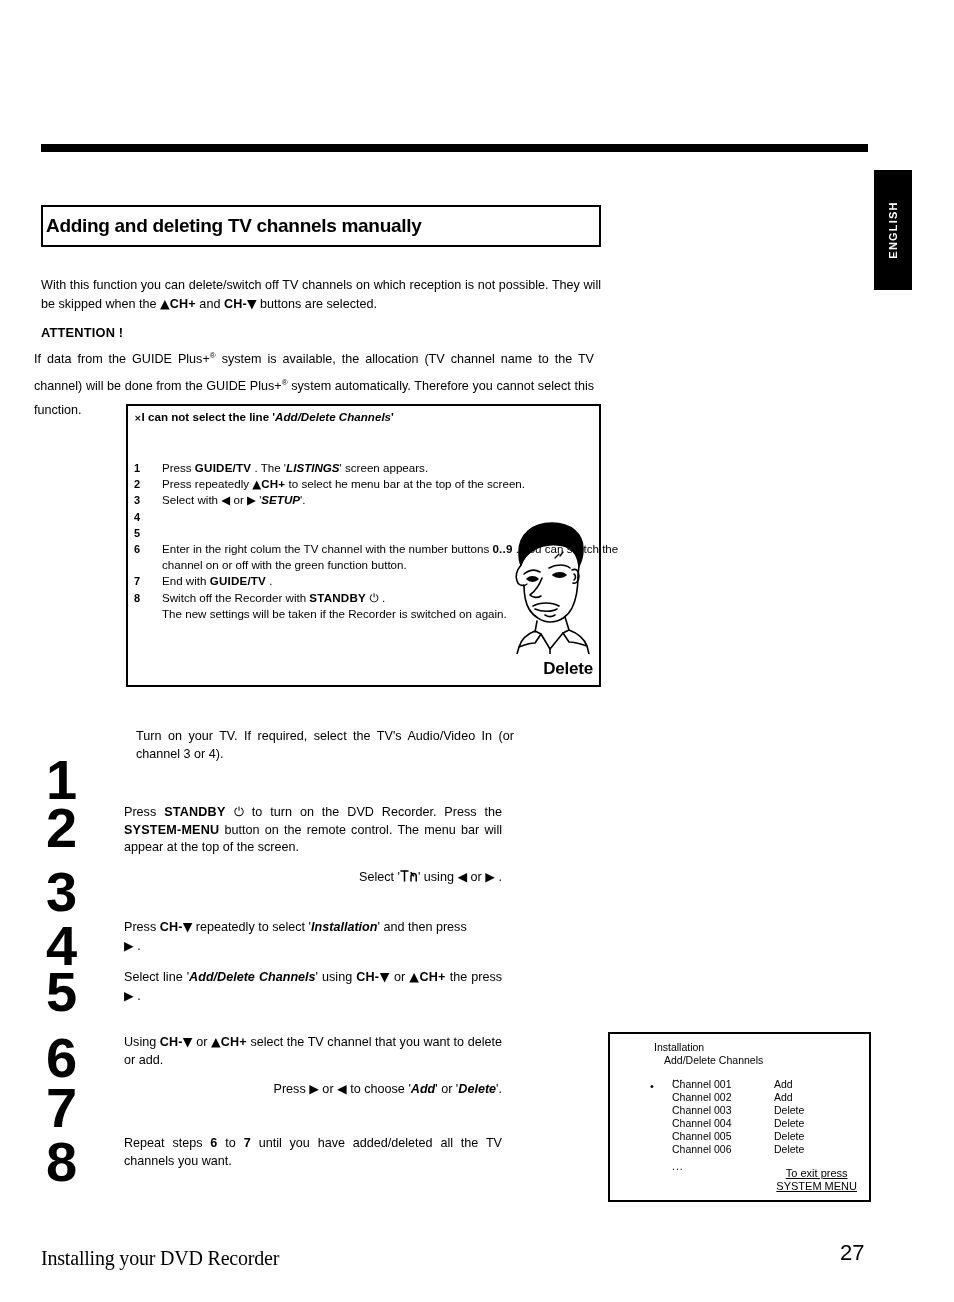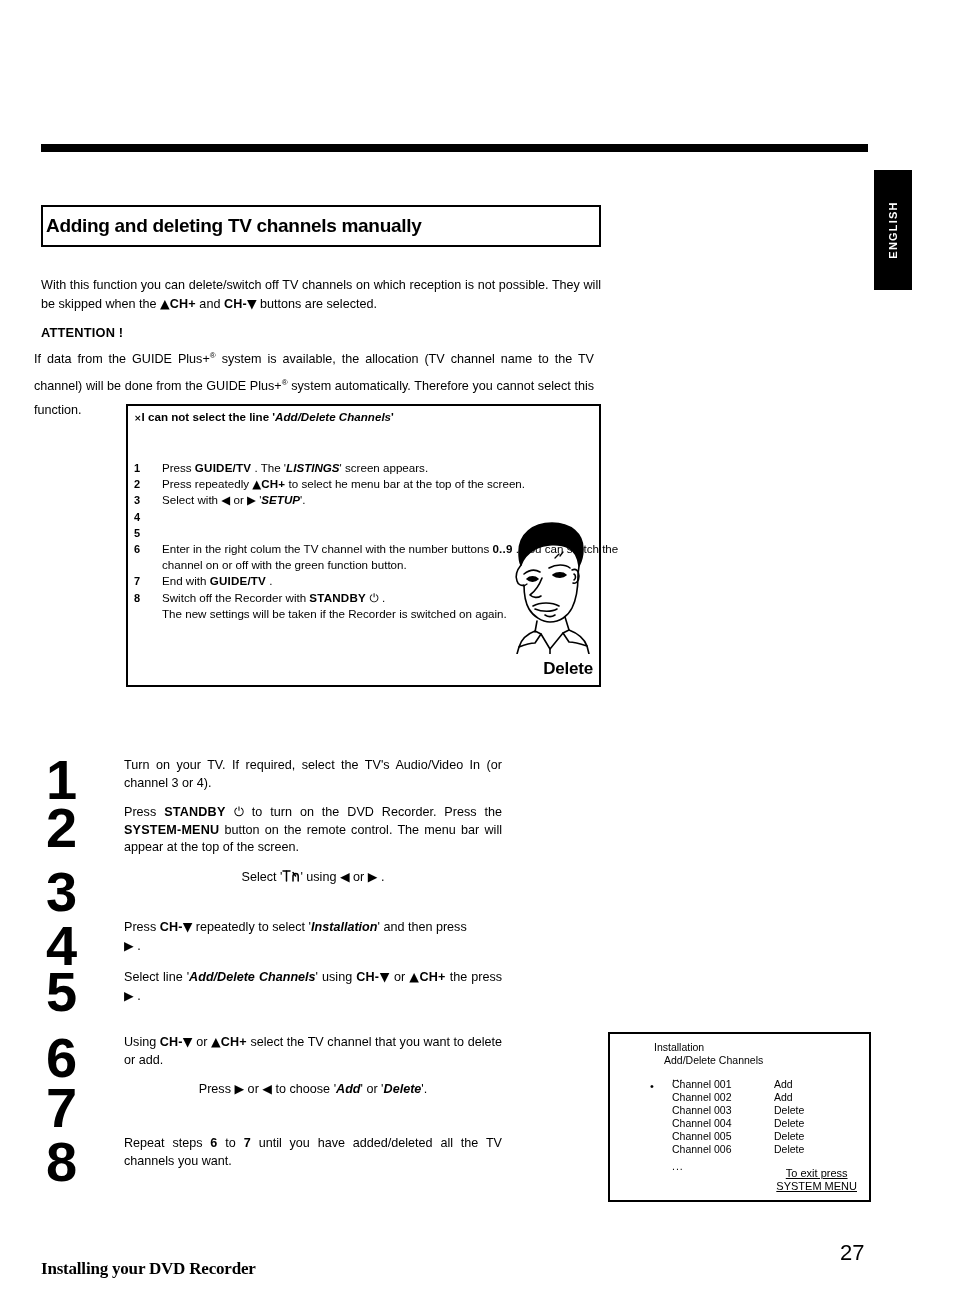--- a/index.html
+++ b/index.html
@@ -200,21 +200,21 @@
   .steptext {
     position: absolute;
     left: 124px;
     width: 378px;
     font-size: 12.6px;
     line-height: 17.6px;
     text-align: justify;
     text-justify: inter-word;
   }
   .steptext p { margin: 0; }
-  .steptext.nojust { text-align: center; }
+  .steptext.nojust { text-align: right; }
 
   
   .tv-box {
     position: absolute;
     left: 608px;
     top: 1032px;
     width: 263px;
     height: 170px;
     border: 2px solid #000000;
     box-sizing: border-box;
@@ -275,25 +275,24 @@
     font-size: 11px;
     line-height: 12.5px;
     text-decoration: underline;
   }
 
   
   .footer-title {
     position: absolute;
     left: 41px;
     top: 1247px;
-    font-size: 17px;
-    font-weight: bold;
+    font-size: 20px;
+    font-weight: normal;
     letter-spacing: -0.2px;
     font-family: "Liberation Serif", serif;
-    margin-top: 12px;
   }
   .page-num {
     position: absolute;
     left: 840px;
     top: 1240px;
     font-size: 22px;
     font-weight: normal;
   }
 </style>
 </head>
@@ -408,21 +407,21 @@
     <div class="bignum" style="top: 48px;">2</div>
     <div class="bignum" style="top: 112px;">3</div>
     <div class="bignum" style="top: 166px;">4</div>
     <div class="bignum" style="top: 212px;">5</div>
     <div class="bignum" style="top: 278px;">6</div>
     <div class="bignum" style="top: 328px;">7</div>
     <div class="bignum" style="top: 382px;">8</div>
   </div>
 
 <div id="main-steps">
-    <div class="steptext" style="top: 757px; width: 378px;">
+    <div class="steptext" style="top: 728px; width: 378px; margin-left: 12px;">
       <p><span>Turn on your TV. If required, select the TV's Audio/Video In (or channel 3 or 4).</span></p>
     </div>
     <div class="steptext" style="top: 803px; width: 378px;">
       <p><span>Press  </span><b class="key">STANDBY</b><span class="glyph"> ⏻</span><span> to turn on the DVD Recorder. Press the  </span><b class="key">SYSTEM-MENU</b><span> button on the remote control. The menu bar will appear at the top of the screen.</span></p>
     </div>
     <div class="steptext nojust" style="top: 868px; width: 378px;">
       <p><span>Select '</span><span style="display: inline-block; vertical-align: -2px;"><svg width="18" height="14" viewBox="0 0 18 14" xmlns="http://www.w3.org/2000/svg">
             <g stroke="#000" stroke-width="1.5" fill="none" stroke-linecap="round">
               <path d="M1 2 H8"></path>
               <path d="M4.5 2 V12"></path>

